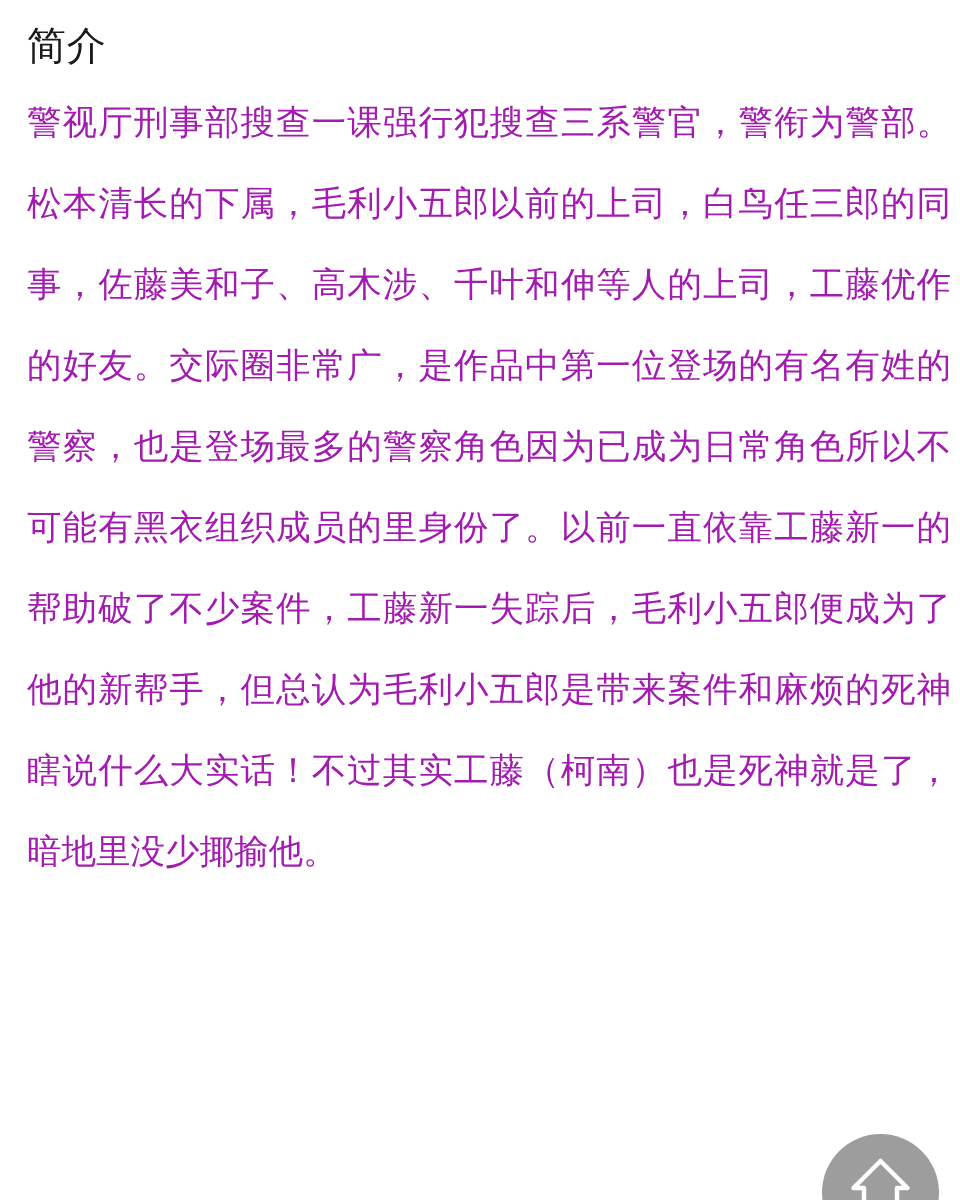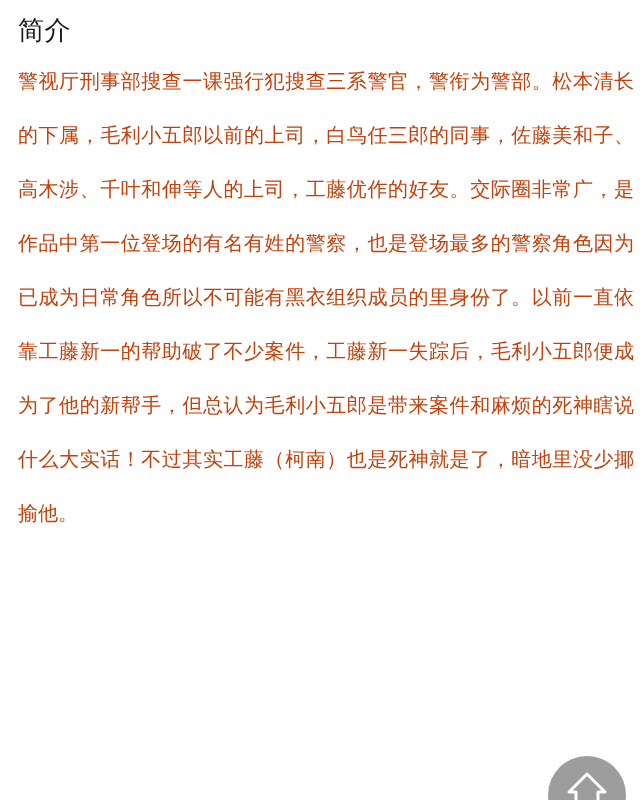--- a/index.html
+++ b/index.html
@@ -25,23 +25,23 @@
   }
   .section-title {
     font-size: 26px;
     line-height: 40px;
     color: #1a1a1a;
     letter-spacing: 0.5px;
     margin: 0 0 4px 0;
     font-weight: 400;
   }
   .body-text {
-    font-size: 20px;
+    font-size: 23px;
     line-height: 54px;
-    color: #c2410c;
+    color: #a21caf;
     text-align: justify;
     text-justify: inter-ideograph;
     letter-spacing: 0px;
     margin: 0;
     white-space: normal;
     word-break: break-all;
   }
   .scroll-top-button {
     position: absolute;
     right: 14px;

